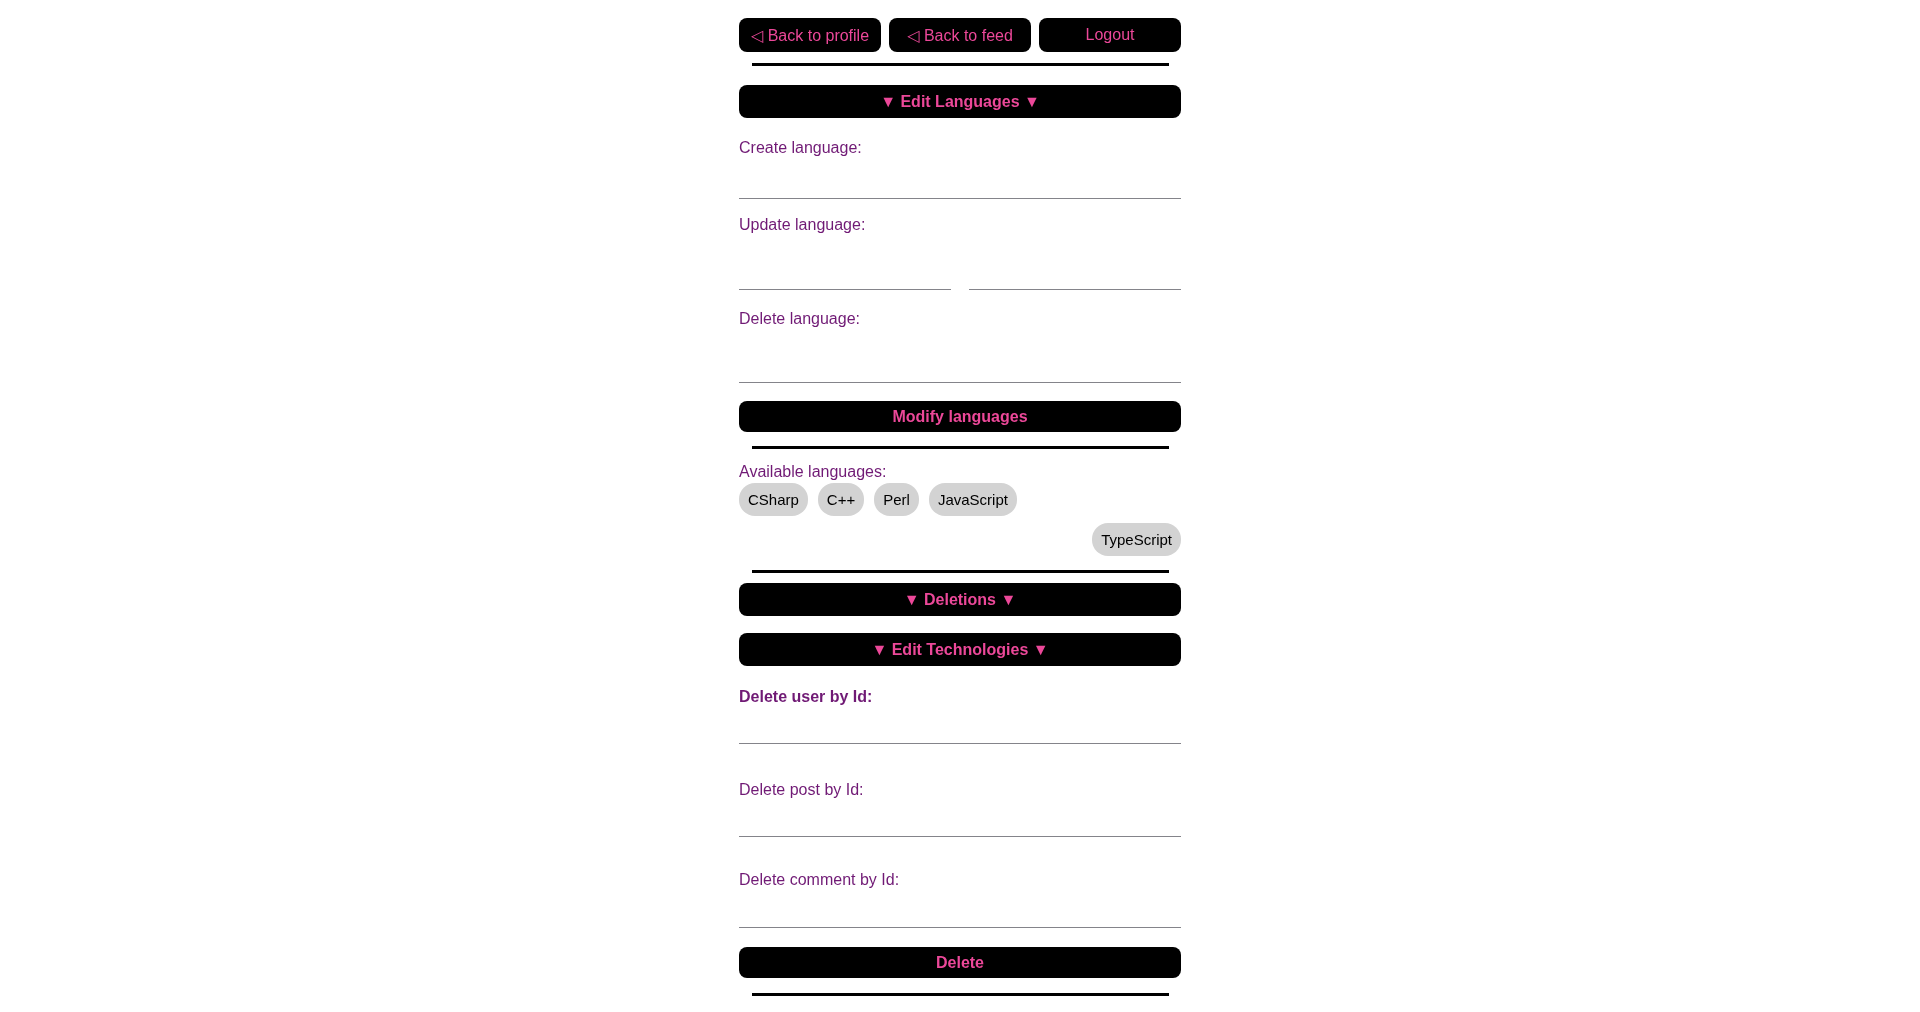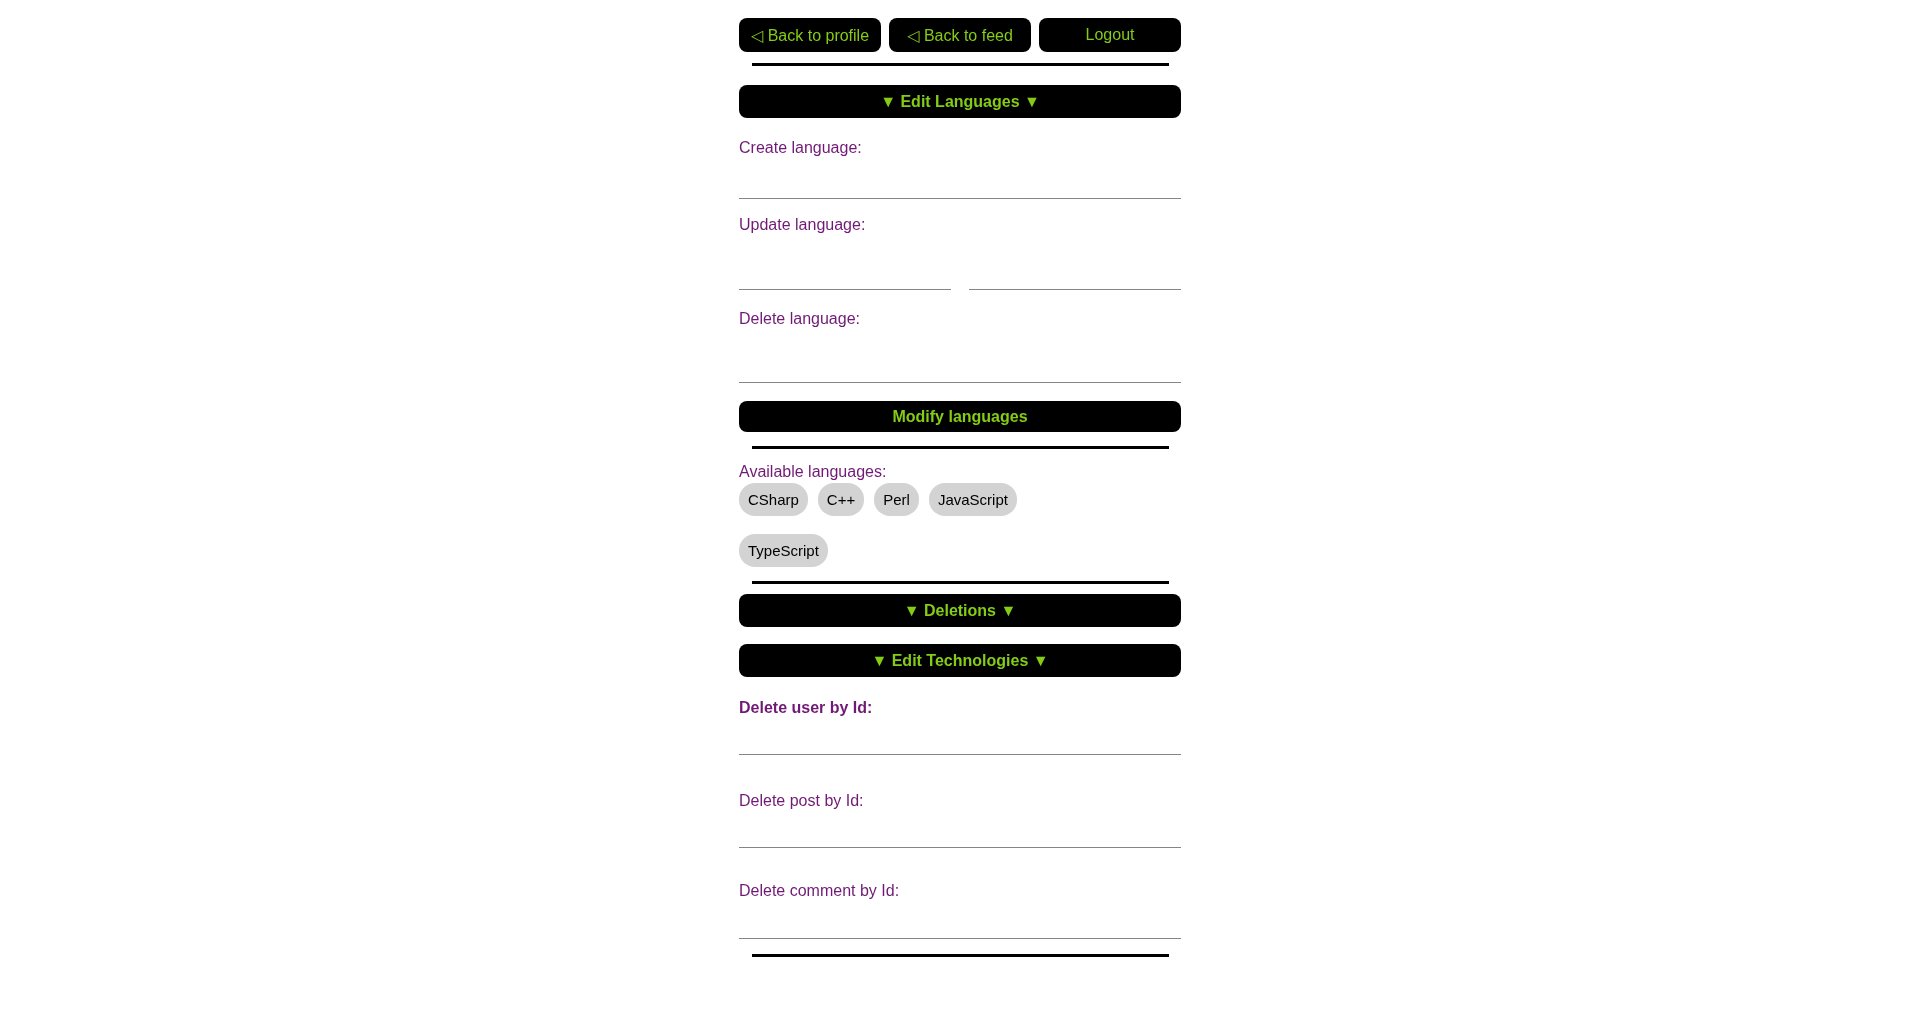--- a/index.html
+++ b/index.html
@@ -11,21 +11,21 @@
   }
   .container {
     width: 442px;
     margin: 0 auto;
     padding-top: 18px;
   }
   
   .btn {
     display: block;
     background: #000000;
-    color: #84cc16;
+    color: #ec4899;
     border: none;
     border-radius: 8px;
     font-family: "Liberation Sans", sans-serif;
     font-size: 16px;
     cursor: pointer;
     text-align: center;
   }
   .btn-row {
     display: flex;
     justify-content: space-between;
@@ -85,21 +85,21 @@
   .inp-upd-row .line-input { flex: 1; height: 54px; }
   .inp-del-lang  { height: 53px; }
   .inp-del-user  { height: 36px; }
   .inp-del-post  { height: 36px; }
   .inp-del-comment { height: 37px; }
   
   .chip-row {
     display: flex;
     gap: 10px;
   }
-  .chip-row-2 { margin-top: 18px; }
+  .chip-row-2 { margin-top: 7px; justify-content: flex-end; }
   .chip {
     display: inline-block;
     background: #d3d3d3;
     color: #000000;
     border-radius: 16px;
     font-size: 15px;
     line-height: 33px;
     height: 33px;
     padding: 0 9px;
   }
@@ -154,16 +154,17 @@
 
   <div class="field-label lbl-del-user">Delete user by Id:</div>
   <input class="line-input inp-del-user" type="text" value="" style="">
 
   <div class="field-label lbl-del-post">Delete post by Id:</div>
   <input class="line-input inp-del-post" type="text" value="" style="">
 
   <div class="field-label lbl-del-comment">Delete comment by Id:</div>
   <input class="line-input inp-del-comment" type="text" value="" style="">
 
+  <button class="btn btn-bar bar-delete">Delete</button>
 
   <hr class="divider divider-bottom">
 
 </div>
 
 </body></html>

